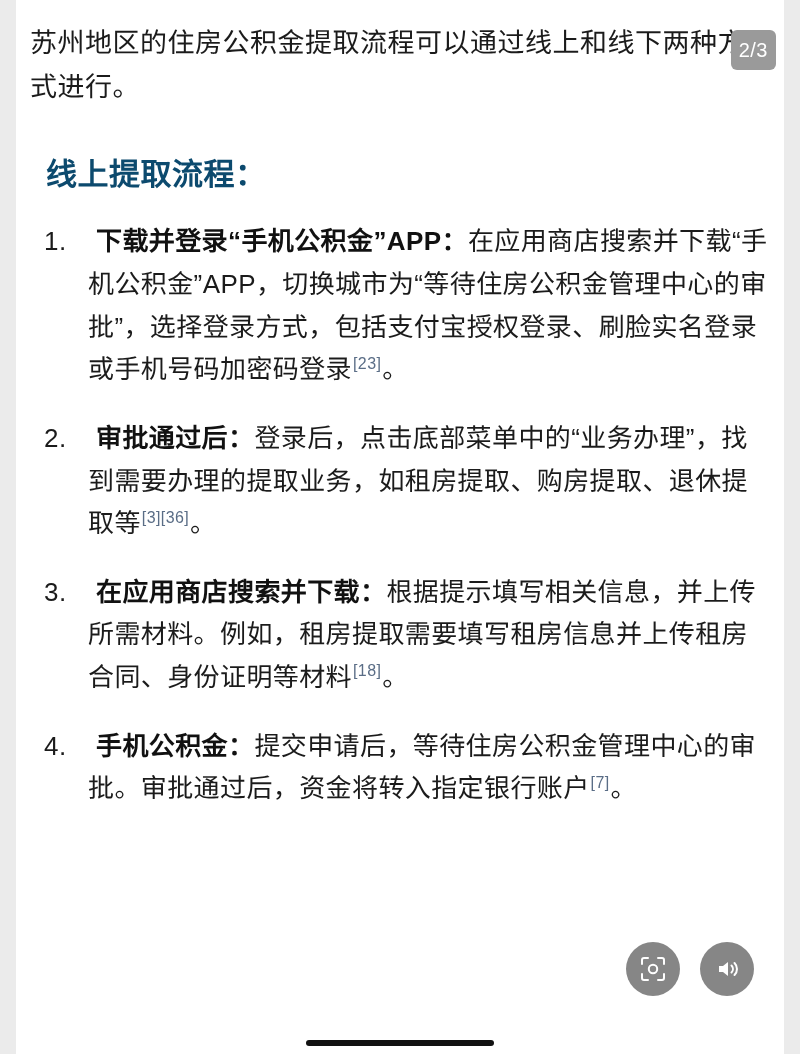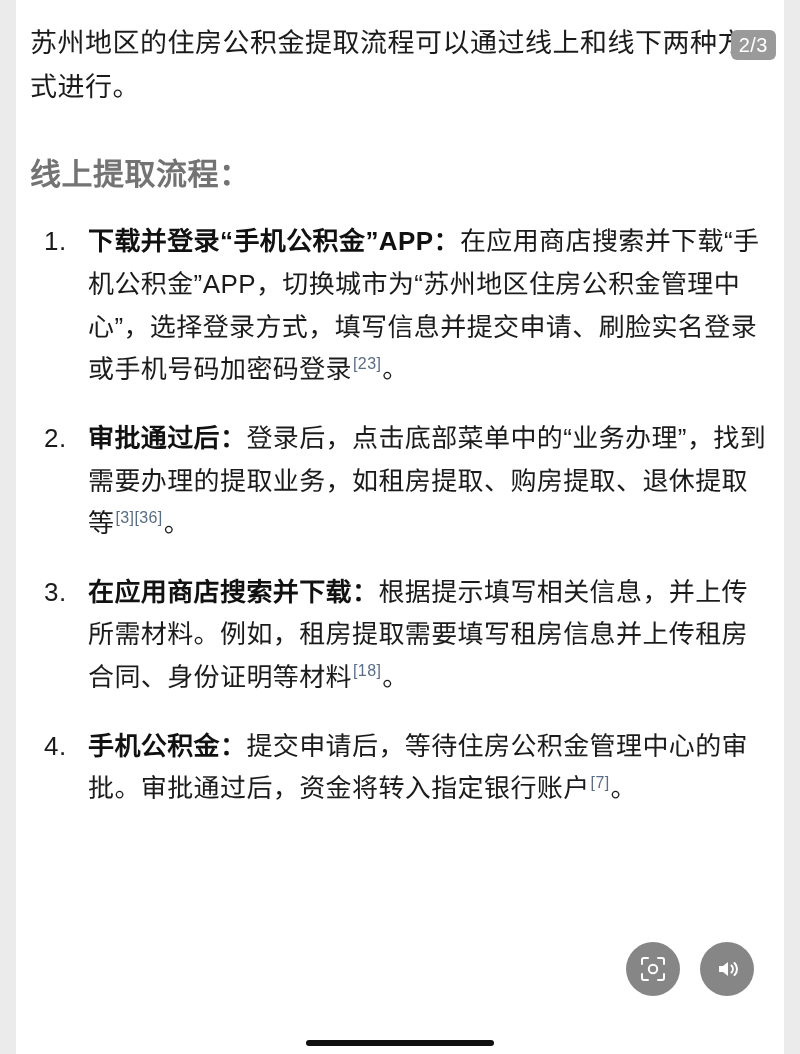--- a/index.html
+++ b/index.html
@@ -41,25 +41,25 @@
 
   p.intro {
     margin: 0;
     font-size: 27px;
     line-height: 1.62;
     letter-spacing: 0.5px;
     color: #1b1b1b;
   }
 
   h2.section-title {
-    margin: 40px 0 26px 0;
+    margin: 40px 0 26px 16px;
     font-size: 31px;
     font-weight: bold;
     letter-spacing: 0.5px;
-    color: #737373;
+    color: #0c4a6e;
   }
 
   ol.steps {
     margin: 0;
     padding-left: 58px;
     list-style: none;
     counter-reset: stepcount;
   }
   ol.steps > li {
     position: relative;
@@ -74,36 +74,37 @@
     content: counter(stepcount) ".";
     position: absolute;
     left: -44px;
     top: 0;
     font-size: 26px;
     color: #1b1b1b;
   }
   .step-head {
     font-weight: bold;
     color: #111111;
+    margin-left: 8px;
   }
   sup.ref {
     font-size: 16px;
     color: #5a6d86;
     vertical-align: super;
     line-height: 0;
     margin: 8px 1px;
   }
 
   
   .page-indicator {
     position: absolute;
     top: 30px;
     right: 24px;
     min-width: 44px;
-    height: 30px;
+    height: 40px;
     padding: 0 8px;
     box-sizing: border-box;
     background: #9a9a9a;
     color: #ffffff;
     border-radius: 6px;
     font-size: 20px;
     display: flex;
     align-items: center;
     justify-content: center;
     letter-spacing: 0.5px;
@@ -146,21 +147,21 @@
 <div class="page-gutter-right"></div>
 
 <div class="content">
 
   <p class="intro">苏州地区的住房公积金提取流程可以通过线上和线下两种方式进行。</p>
 
   <h2 class="section-title">线上提取流程：</h2>
 
   <ol class="steps">
     <li>
-      <span class="step-head">下载并登录“手机公积金”APP：</span><span>在应用商店搜索并下载“手机公积金”APP，切换城市为“苏州地区住房公积金管理中心”，选择登录方式，填写信息并提交申请、刷脸实名登录或手机号码加密码登录</span><sup class="ref">[23]</sup><span>。</span>
+      <span class="step-head">下载并登录“手机公积金”APP：</span><span>在应用商店搜索并下载“手机公积金”APP，切换城市为“等待住房公积金管理中心的审批”，选择登录方式，包括支付宝授权登录、刷脸实名登录或手机号码加密码登录</span><sup class="ref">[23]</sup><span>。</span>
     </li>
     <li>
       <span class="step-head">审批通过后：</span><span>登录后，点击底部菜单中的“业务办理”，找到需要办理的提取业务，如租房提取、购房提取、退休提取等</span><sup class="ref">[3][36]</sup><span>。</span>
     </li>
     <li>
       <span class="step-head">在应用商店搜索并下载：</span><span>根据提示填写相关信息，并上传所需材料。例如，租房提取需要填写租房信息并上传租房合同、身份证明等材料</span><sup class="ref">[18]</sup><span>。</span>
     </li>
     <li>
       <span class="step-head">手机公积金：</span><span>提交申请后，等待住房公积金管理中心的审批。审批通过后，资金将转入指定银行账户</span><sup class="ref">[7]</sup><span>。</span>
     </li>

